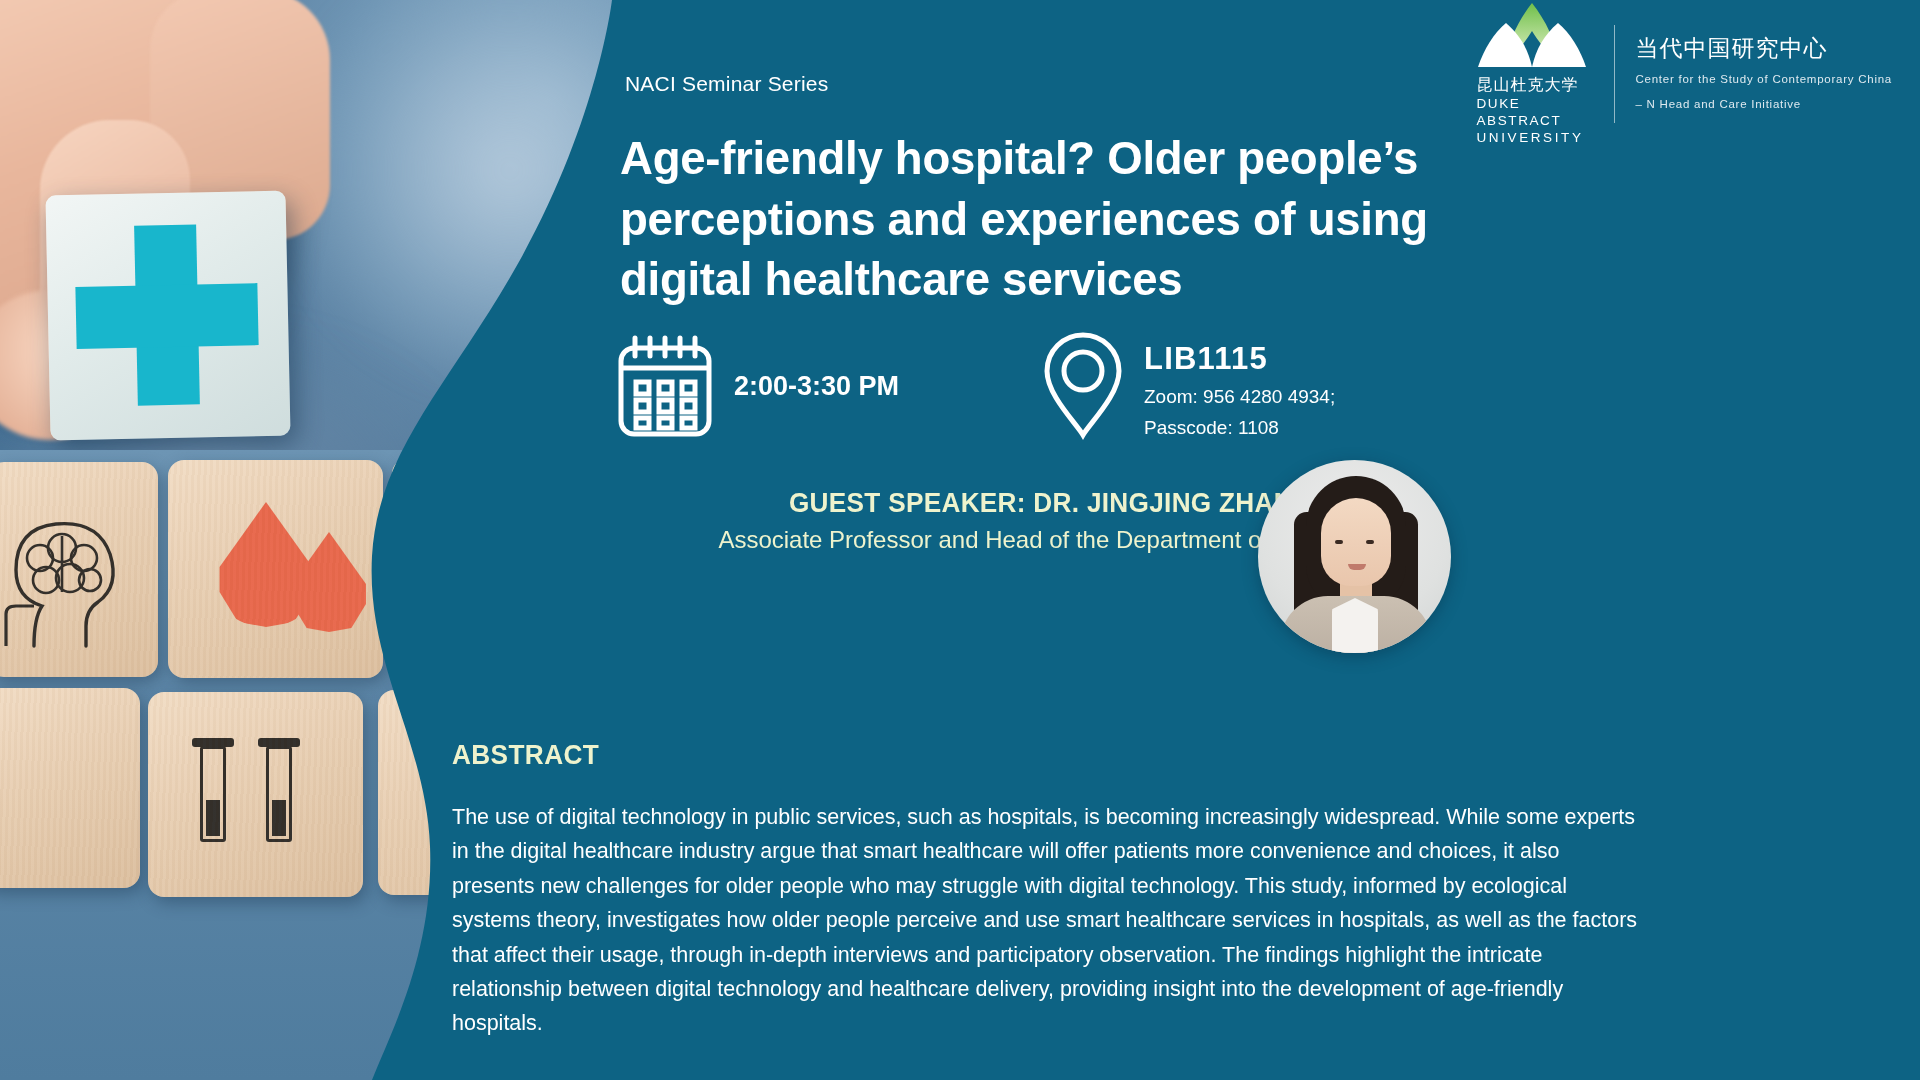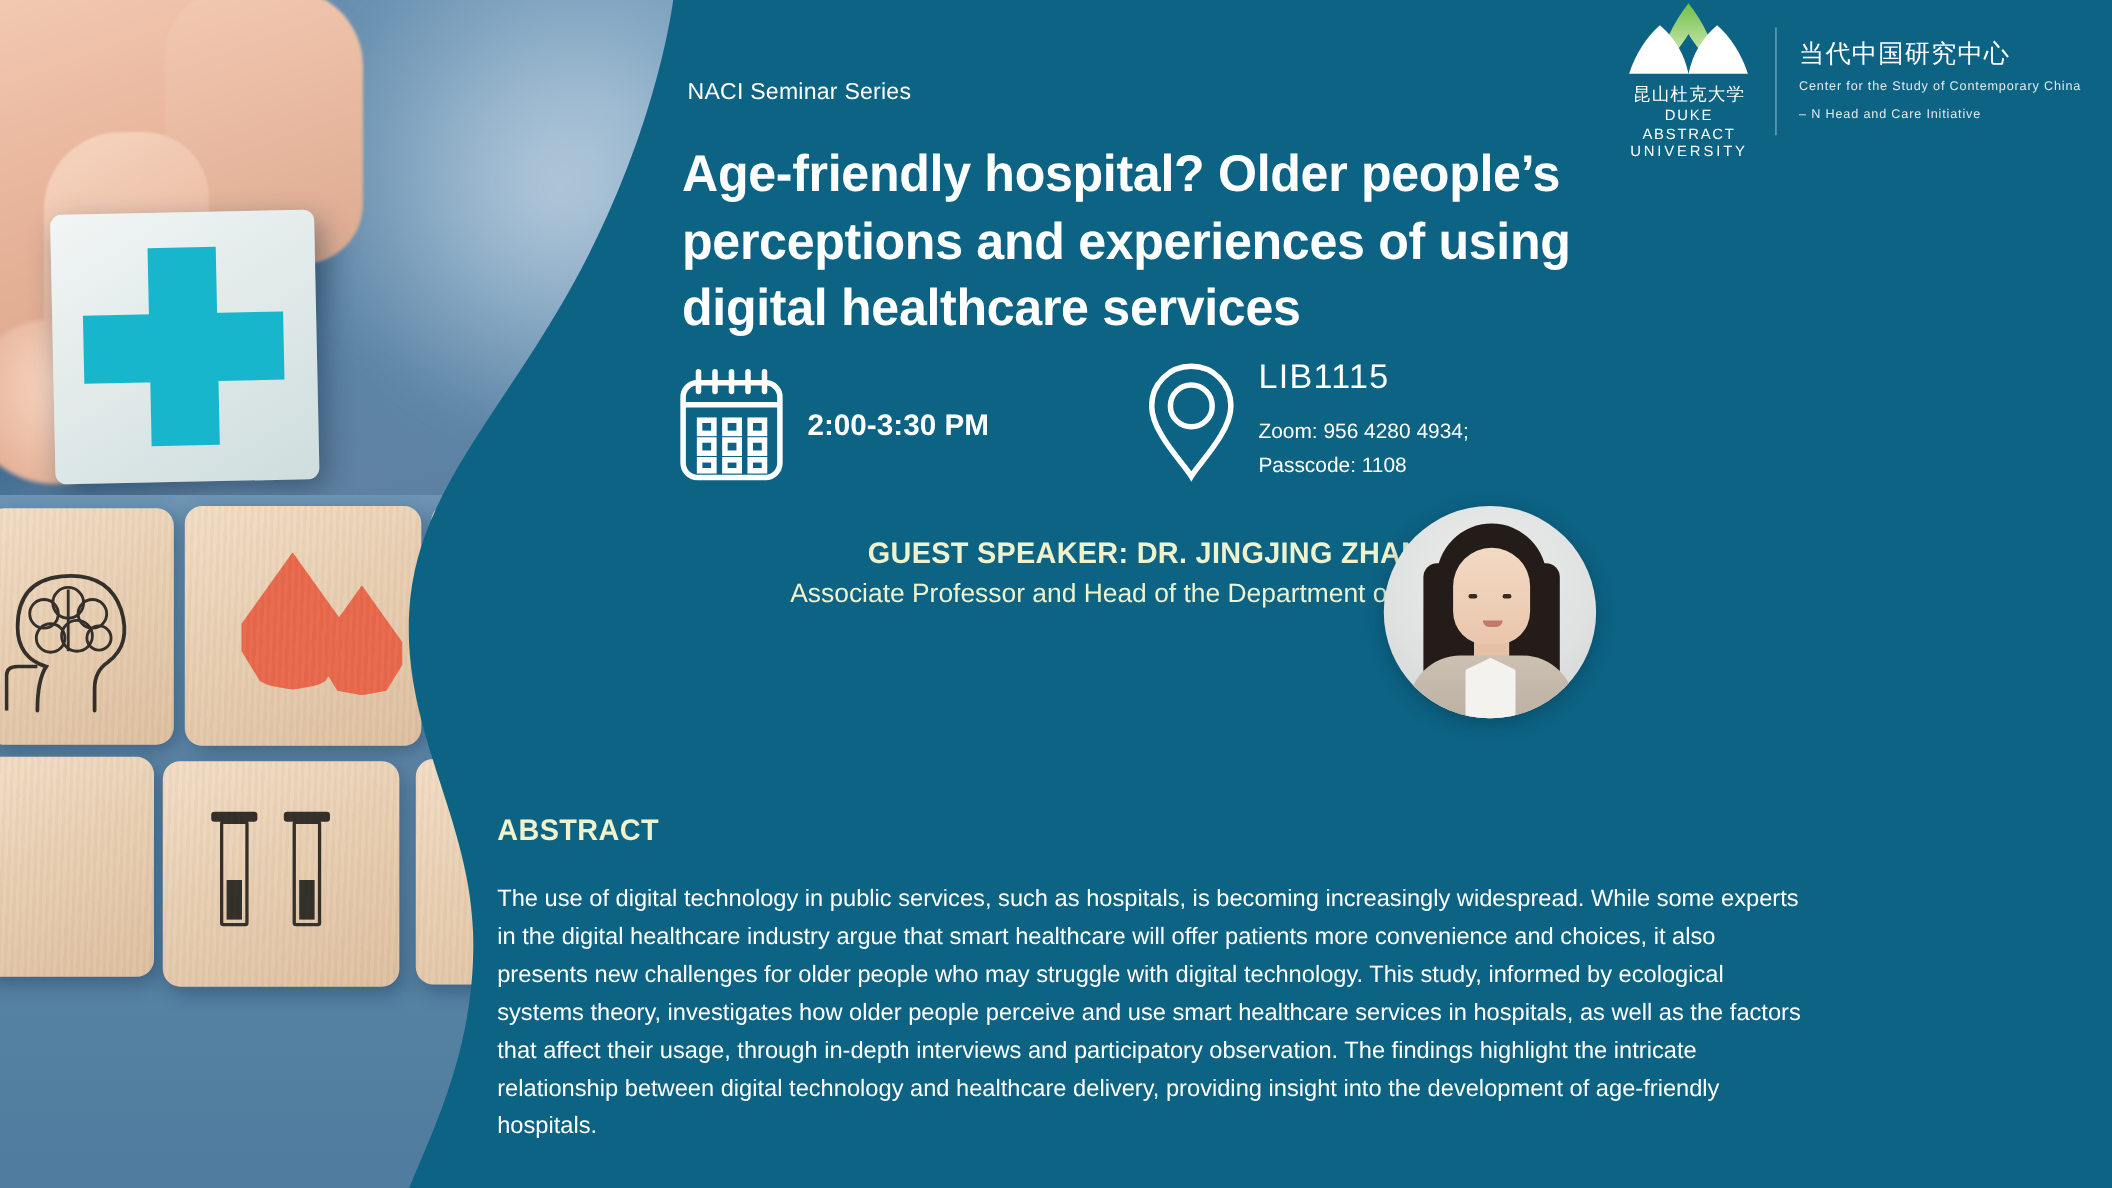--- a/index.html
+++ b/index.html
@@ -165,21 +165,21 @@
   .meta-row { position:absolute; left:0px; top:330px; width:900px; height:120px; }
 
   .meta-block { position:absolute; display:flex; align-items:center; }
   .meta-date { left:-8px; top:4px; }
   .meta-loc  { left:418px; top:-4px; }
 
   .meta-ico { flex:0 0 auto; }
   .meta-text { margin-left:16px; color:#ffffff; }
 
   .date-line { font-size:27px; font-weight:bold; line-height:1.35; white-space:nowrap; }
-  .room { font-size:31px; font-weight:normal; letter-spacing:1.2px; line-height:1.1; }
+  .room { font-size:31px; font-weight:bold; letter-spacing:1.2px; line-height:1.1;margin-top:16px; }
   .zoom-line { font-size:19px; line-height:1.62; color:#ffffff; white-space:nowrap; }
 
   
   .speaker-wrap { position:absolute; left:0px; top:488px; width:880px; }
   .speaker-name {
     text-align:center; font-size:27px; font-weight:bold; color:#eef3cd;
     letter-spacing:.3px; padding-right:18px;
     transform:scaleX(.97); transform-origin:center;
   }
   .speaker-affil {
@@ -228,21 +228,21 @@
     position:absolute; left:-168px; top:800px; width:1190px;
     font-size:21.5px; line-height:1.60; color:#ffffff;
     text-align:left;
   }
 
   
   #logo-lockup {
     position:absolute; right:28px; top:14px;
     display:flex; align-items:center; height:120px;
   }
-  .dku-mark { width:118px; text-align:center; }
+  .dku-mark { width:118px; }
   .dku-cn {
     font-size:16px; color:#ffffff; letter-spacing:1px; margin-top:2px;
     font-family:"DejaVu Sans", sans-serif;
   }
   .dku-en1 { font-size:13.5px; color:#ffffff; letter-spacing:1.6px; line-height:1.25; }
   .dku-en2 { font-size:13.5px; color:#ffffff; letter-spacing:2.6px; line-height:1.25; }
   .logo-div { width:1px; height:98px; background:rgba(255,255,255,.55); margin:0 20px; }
   .naci-cn1 {
     font-size:23px; color:#ffffff; letter-spacing:1px; line-height:1.3;
     font-family:Liberation Serif, serif;
@@ -389,21 +389,21 @@
         </div>
       </div>
 
       <div class="meta-block meta-loc">
         <svg class="meta-ico" width="90" height="112" viewBox="0 0 90 112">
           <path d="M45 6 C25 6 9 22 9 42 C9 66 38 94 45 106 C52 94 81 66 81 42 C81 22 65 6 45 6 Z" fill="none" stroke="#ffffff" stroke-width="5"></path>
           <circle cx="45" cy="42" r="19" fill="none" stroke="#ffffff" stroke-width="5"></circle>
         </svg>
         <div class="meta-text">
           <div class="room">LIB1115</div>
-          <div class="zoom-line" style="margin-top:18px;">Zoom: 956 4280 4934;</div>
+          <div class="zoom-line" style="margin-top:6px;">Zoom: 956 4280 4934;</div>
           <div class="zoom-line">Passcode: 1108</div>
         </div>
       </div>
     </div>
 
     <div class="speaker-wrap">
       <div class="speaker-name">GUEST SPEAKER: DR. JINGJING ZHANG</div>
       <div class="speaker-affil">Associate Professor and Head of the Department of Sociology,</div>
 
       <div class="headshot">

